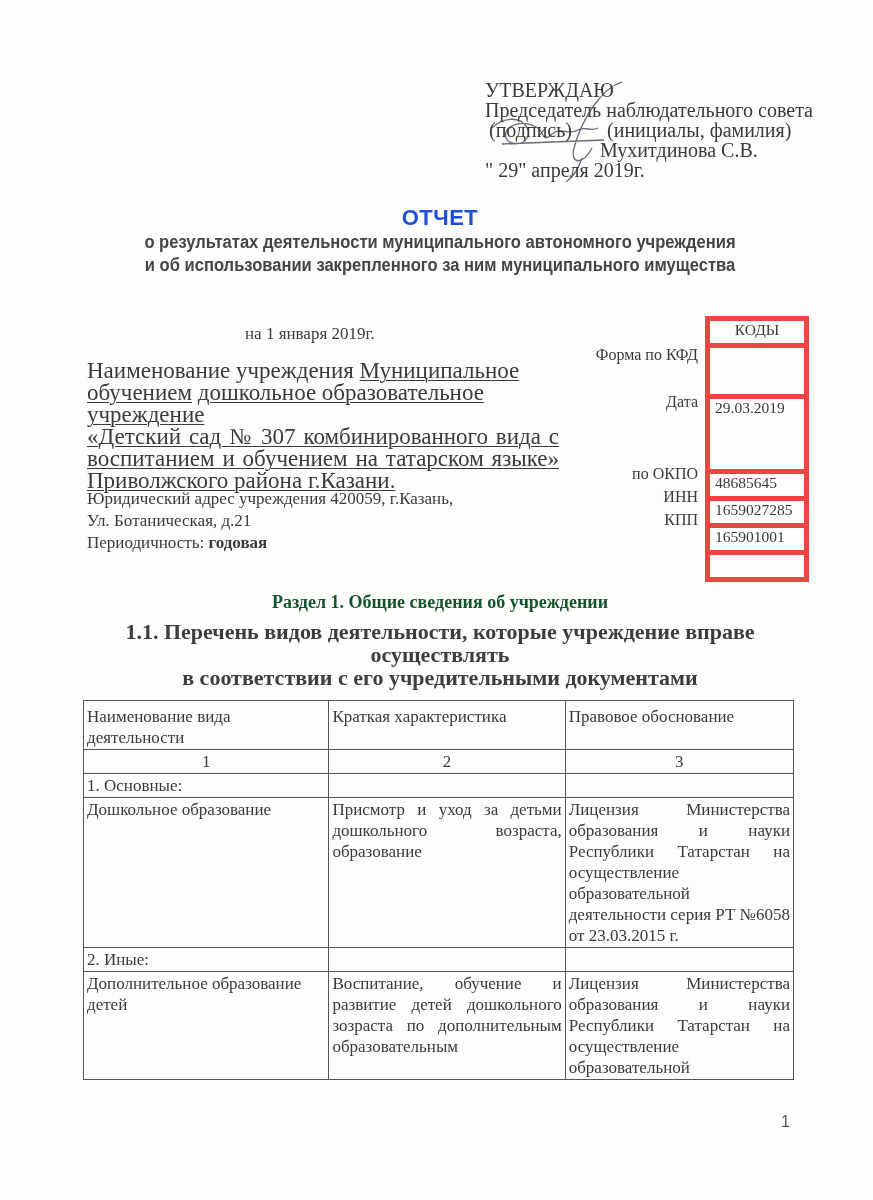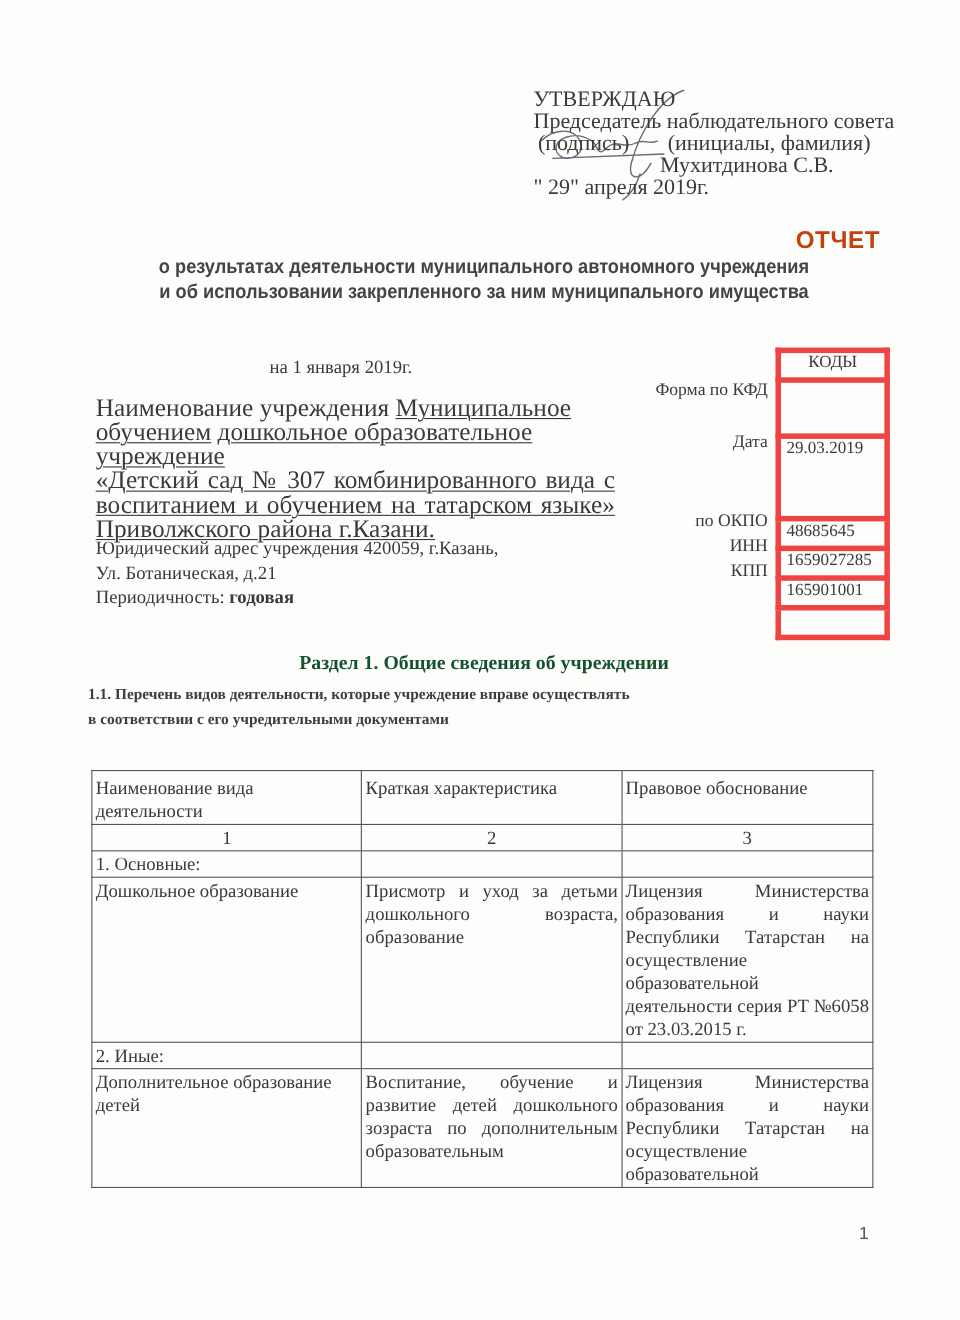--- a/index.html
+++ b/index.html
@@ -9,35 +9,35 @@
   }
   .page { position: absolute; left: 0; top: 0; width: 873px; height: 1200px; background: #fdfdfc; }
   .abs { position: absolute; }
   
   .approve { left: 485px; top: 80px; font-size: 20px; line-height: 20px; width: 330px; }
   .approve .line { white-space: nowrap; }
   .sig-name { padding-left: 115px; }
   .sig-svg { position: absolute; left: 482px; top: 78px; }
   
   .title-block { left: 80px; top: 205px; width: 720px; text-align: center; font-family: "Liberation Sans Narrow", "Liberation Sans", sans-serif; }
-  .title-main { font-size: 22px; font-weight: bold; letter-spacing: 0.5px; color: #c2410c; text-align: right; }
+  .title-main { font-size: 22px; font-weight: bold; letter-spacing: 0.5px; color: #1d4ed8; }
   .title-sub { font-size: 18px; font-weight: bold; line-height: 23px; color: #444; transform: scaleX(0.92); transform-origin: center; }
   
   .asof { left: 245px; top: 324px; font-size: 17px; }
   .inst { left: 87px; top: 360px; width: 472px; font-size: 23px; line-height: 22px; }
   .inst .u { text-decoration: underline; text-decoration-thickness: 1px; text-underline-offset: 2px; }
   .inst .justified { text-align: justify; text-align-last: justify; }
   .addr { left: 87px; top: 488px; width: 480px; font-size: 17px; line-height: 22px; }
   .addr b { font-weight: bold; }
   .codes-table { position: absolute; left: 705px; top: 316px; width: 104px; border-collapse: collapse; font-size: 15.5px; }
   .codes-table td { border: 5px solid #ef4444; padding: 0 5px; vertical-align: top; height: 22px; }
   .lbl { position: absolute; font-size: 16px; text-align: right; }
   
   .section { left: 80px; top: 592px; width: 720px; text-align: center; font-size: 18px; font-weight: bold; color: #14532d; }
-  .subsection { left: 80px; top: 620px; width: 720px; font-size: 14px; font-weight: bold; line-height: 23px; color: #3d3d3d; }
+  .subsection { left: 80px; top: 620px; width: 720px; text-align: center; font-size: 22px; font-weight: bold; line-height: 23px; color: #3d3d3d; }
   
   .main-table { position: absolute; left: 83px; top: 700px; width: 711px; border-collapse: collapse; font-size: 17px; line-height: 21px; }
   .main-table td { border: 1px solid #555; padding: 1px 3px; vertical-align: top; }
   .main-table td.c1 { width: 237px; }
   .main-table td.c2 { width: 228px; }
   .main-table td.c3 { width: 220px; }
   .main-table .hdr td { text-align: left; padding-top: 5px; }
   .main-table .num td { text-align: center; }
   .just { text-align: justify; text-align-last: auto; }
   .page-num { left: 781px; top: 1113px; font-family: "Liberation Sans", sans-serif; font-size: 16px; color: #555; }

